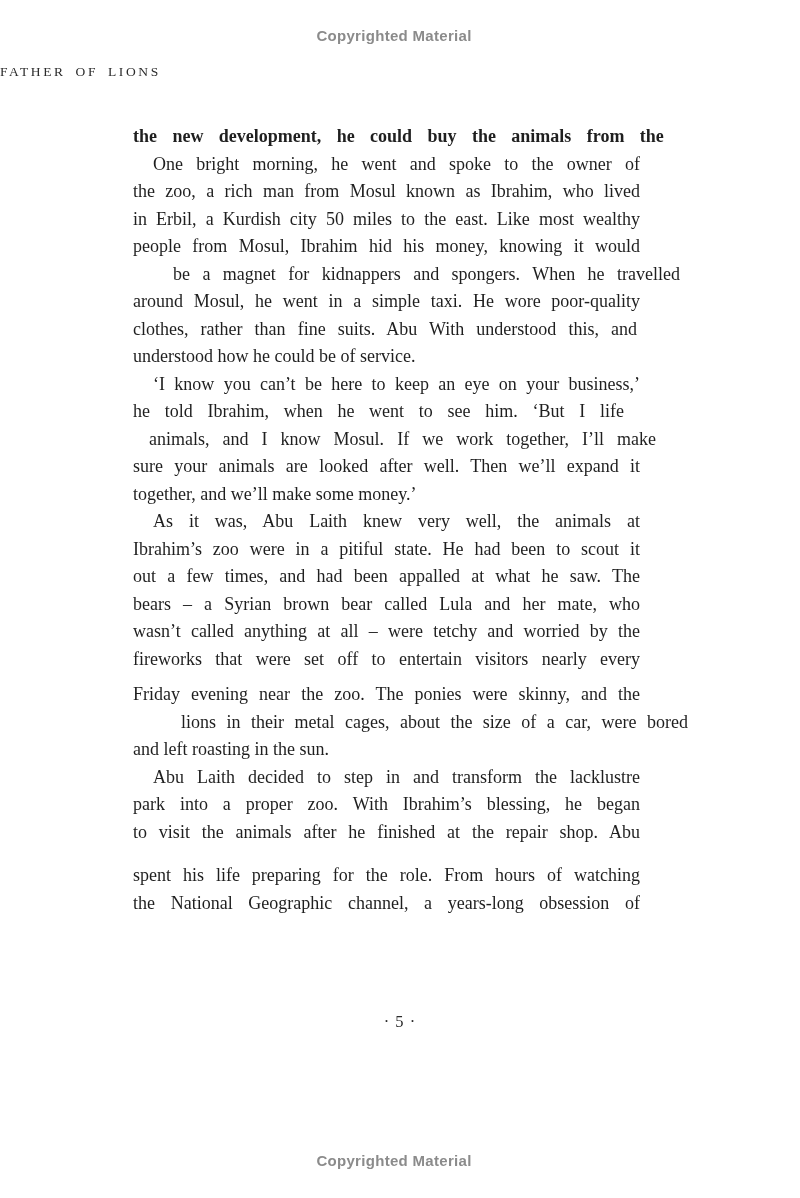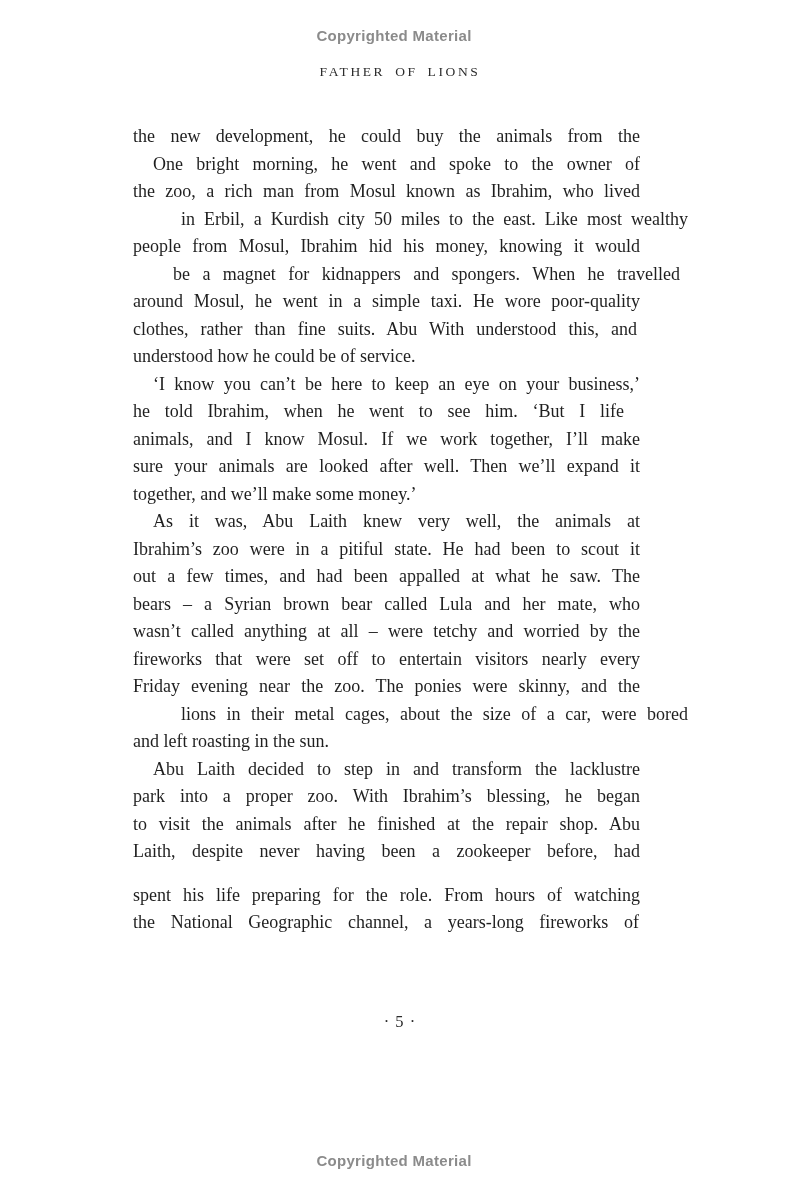--- a/index.html
+++ b/index.html
@@ -22,21 +22,21 @@
     font-size: 15px;
     font-weight: 600;
     letter-spacing: 0.3px;
     color: #8b8b8b;
   }
   .copyright.top { top: 27px; }
   .copyright.bottom { top: 1152px; }
   .running-title {
     position: absolute;
     top: 64px; left: 0; width: 800px;
-    text-align: center;
+    text-align: left;
     font-size: 13.5px;
     font-weight: 400;
     letter-spacing: 2.6px;
     word-spacing: 4px;
     color: #2b2b2b;
   }
   .body-text {
     position: absolute;
     top: 123px; left: 133px;
     width: 507px;
@@ -62,48 +62,47 @@
 </head>
 <body>
 
 <div class="page">
 
   <div class="copyright top">Copyrighted Material</div>
 
   <div class="running-title">FATHER OF LIONS</div>
 
   <div class="body-text" id="body-text">
-      <div class="line" style="word-spacing: 10.901px;"><span>the new development, he could buy the animals from the</span></div>
+      <div class="line" style="word-spacing: 10.901px; font-weight: bold;"><span>the new development, he could buy the animals from the</span></div>
       <div class="line indent" style="word-spacing: 8.75781px;"><span>One bright morning, he went and spoke to the owner of</span></div>
       <div class="line" style="word-spacing: 5.87216px;"><span>the zoo, a rich man from Mosul known as Ibrahim, who lived</span></div>
-      <div class="line" style="word-spacing: 4.58984px; margin-left: 48px;"><span>in Erbil, a Kurdish city 50 miles to the east. Like most wealthy</span></div>
+      <div class="line" style="word-spacing: 4.58984px;"><span>in Erbil, a Kurdish city 50 miles to the east. Like most wealthy</span></div>
       <div class="line" style="word-spacing: 6.8559px;"><span>people from Mosul, Ibrahim hid his money, knowing it would</span></div>
       <div class="line" style="word-spacing: 7.94271px; margin-left: 40px;"><span>be a magnet for kidnappers and spongers. When he travelled</span></div>
       <div class="line" style="word-spacing: 6.24531px;"><span>around Mosul, he went in a simple taxi. He wore poor-quality</span></div>
       <div class="line" style="word-spacing: 7.56424px;"><span>clothes, rather than fine suits. Abu With understood this, and</span></div>
       <div class="line no-justify"><span>understood how he could be of service.</span></div>
       <div class="line indent" style="word-spacing: 4.82943px;"><span>‘I know you can’t be here to keep an eye on your business,’</span></div>
       <div class="line" style="word-spacing: 10.2344px;"><span>he told Ibrahim, when he went to see him. ‘But I life</span></div>
-      <div class="line" style="word-spacing: 8.53125px;"><span>animals, and I know Mosul. If we work together, I’ll make</span></div>
+      <div class="line" style="word-spacing: 8.53125px; margin-left: 16px;"><span>animals, and I know Mosul. If we work together, I’ll make</span></div>
       <div class="line" style="word-spacing: 6.79844px;"><span>sure your animals are looked after well. Then we’ll expand it</span></div>
       <div class="line no-justify"><span>together, and we’ll make some money.’</span></div>
       <div class="line indent" style="word-spacing: 11.4078px;"><span>As it was, Abu Laith knew very well, the animals at</span></div>
       <div class="line" style="word-spacing: 6.38542px;"><span>Ibrahim’s zoo were in a pitiful state. He had been to scout it</span></div>
       <div class="line" style="word-spacing: 6.72005px;"><span>out a few times, and had been appalled at what he saw. The</span></div>
       <div class="line" style="word-spacing: 7.55966px;"><span>bears – a Syrian brown bear called Lula and her mate, who</span></div>
       <div class="line" style="word-spacing: 5.72585px;"><span>wasn’t called anything at all – were tetchy and worried by the</span></div>
       <div class="line" style="word-spacing: 8.88542px;"><span>fireworks that were set off to entertain visitors nearly every</span></div>
-      <div class="line" style="word-spacing: 6.5625px;"><span>Friday evening near the zoo. The ponies were skinny, and the</span></div>
+      <div class="line" style="word-spacing: 6.5625px; margin-top: 8px;"><span>Friday evening near the zoo. The ponies were skinny, and the</span></div>
       <div class="line" style="word-spacing: 5.99089px; margin-left: 48px;"><span>lions in their metal cages, about the size of a car, were bored</span></div>
       <div class="line no-justify"><span>and left roasting in the sun.</span></div>
       <div class="line indent" style="word-spacing: 8.51215px;"><span>Abu Laith decided to step in and transform the lacklustre</span></div>
       <div class="line" style="word-spacing: 10.4062px;"><span>park into a proper zoo. With Ibrahim’s blessing, he began</span></div>
       <div class="line" style="word-spacing: 7.37216px;"><span>to visit the animals after he finished at the repair shop. Abu</span></div>
-      <div class="line" style="word-spacing: 12.0234px;"><span>Laith, despite never having been a zookeeper before, had</span></div>
       <div class="line" style="word-spacing: 7.45937px; margin-top: 16px;"><span>spent his life preparing for the role. From hours of watching</span></div>
-      <div class="line" style="word-spacing: 11.1607px;"><span>the National Geographic channel, a years-long fireworks of</span></div>
+      <div class="line" style="word-spacing: 11.1607px;"><span>the National Geographic channel, a years-long obsession of</span></div>
     </div>
 
   <div class="page-number">· 5 ·</div>
 
   <div class="copyright bottom">Copyrighted Material</div>
 
 </div>
 
 </body></html>

